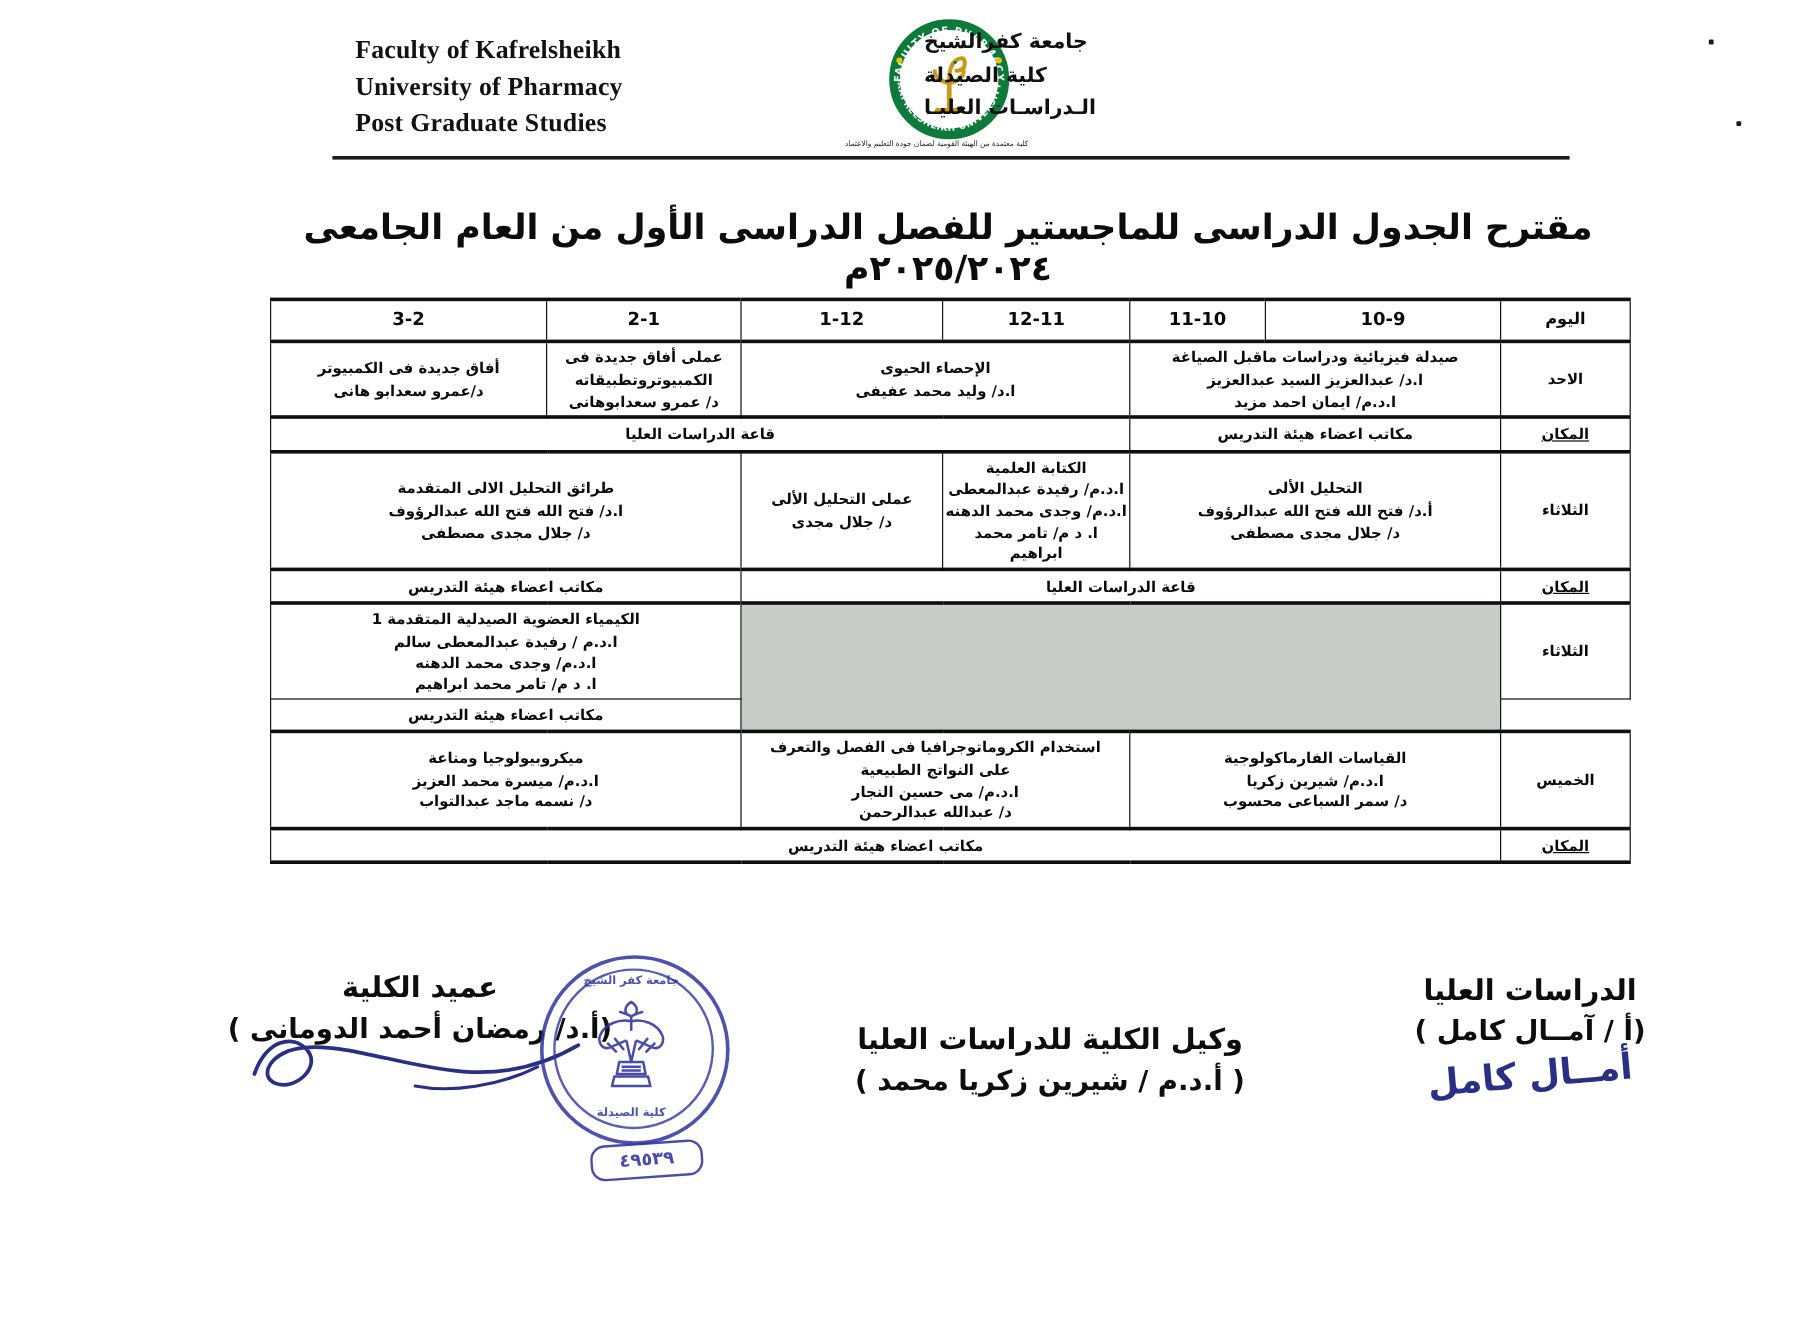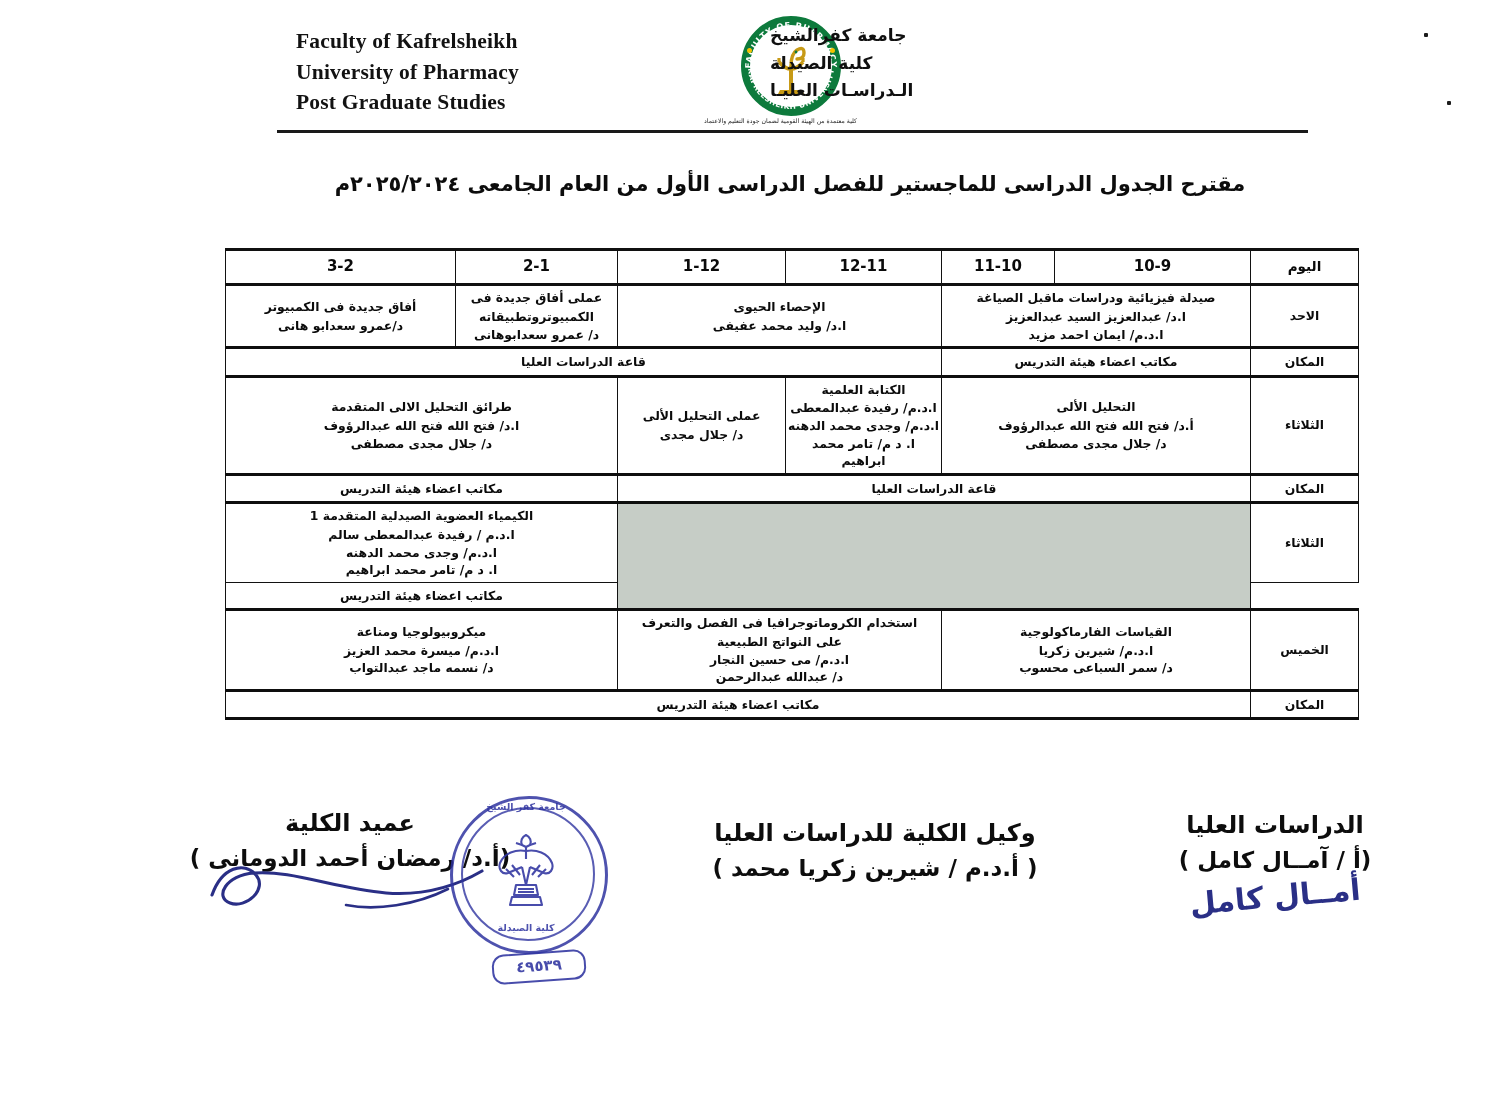--- a/index.html
+++ b/index.html
@@ -65,21 +65,21 @@
     border-radius:1px;
   }
   .dot-a{left:1424px;top:33px;}
   .dot-b{left:1447px;top:101px;}
 
   
   .doc-title{
     position:absolute;left:230px;top:172px;width:1120px;
     direction:rtl;text-align:center;
     font-family:"DejaVu Sans","Liberation Sans",sans-serif;
-    font-weight:bold;font-size:21px;color:#0c0c0c;
+    font-weight:bold;font-size:29px;color:#0c0c0c;
     letter-spacing:-0.2px;
   }
 
   
   .tbl-wrap{
     position:absolute;left:225px;top:248px;width:1133px;
   }
   table.sched{
     border-collapse:collapse;
     width:1133px;
@@ -108,40 +108,40 @@
 
   tr.hdr-row td{
     font-size:15px;
     font-weight:bold;
     padding:5px 2px 6px;
     border-top:3px solid #101010;
     border-bottom:3px solid #101010;
   }
   tr.hdr-row td.daycell{font-size:13.5px;}
   td.daycell{font-size:13.2px;font-weight:bold;}
-  td.place-lbl{font-size:13.2px;font-weight:bold;}
+  td.place-lbl{font-size:13.2px;font-weight:bold;text-decoration:underline;}
   td.place-val{font-size:13px;font-weight:bold;}
   tr.place-row td{padding:4px 2px;}
   tr.thick-top td{border-top:3.4px solid #0e0e0e;}
   tr.thick-bot td{border-bottom:3.4px solid #0e0e0e;}
   td.cell-body{padding:5px 4px 6px;}
   td.blank-gray{background:#c6cdc6;border-color:#9aa29a;}
   .ln{display:block;}
   .ln.t{margin-bottom:1px;}
 
   
   .sig{
     position:absolute;direction:rtl;text-align:center;
     font-family:"DejaVu Sans","Liberation Sans",sans-serif;
     font-weight:bold;color:#0d0d0d;
   }
   .sig .role{font-size:24px;line-height:1.45;display:block;}
   .sig .name{font-size:23px;line-height:1.5;display:block;}
   .sig-right{right:55px;top:808px;width:340px;}
-  .sig-mid{left:700px;top:816px;width:350px;}
+  .sig-mid{left:700px;top:849px;width:350px;}
   .sig-left{left:175px;top:806px;width:350px;}
 
   .hand{
     font-family:"DejaVu Sans",sans-serif;
     color:#2a2f86;font-size:30px;
     transform:rotate(-5deg);
     display:block;margin-top:2px;letter-spacing:2px;
   }
   .scribble{
     position:absolute;pointer-events:none;
@@ -161,21 +161,21 @@
   }
   .stamp-eagle{
     position:absolute;left:52px;top:33px;width:68px;height:92px;
     opacity:.88;
   }
   .stamp-txt-top,.stamp-txt-bot{
     position:absolute;width:152px;left:10px;text-align:center;
     direction:rtl;font-family:"DejaVu Sans",sans-serif;
     color:#2f34a0;font-size:9.5px;opacity:.85;font-weight:bold;
   }
-  .stamp-txt-top{top:9px;}
+  .stamp-txt-top{top:20px;}
   .stamp-txt-bot{top:130px;}
   .stamp-num{
     position:absolute;left:52px;top:160px;width:90px;height:26px;
     border:2.2px solid #2f34a0;border-radius:12px;
     color:#2f34a0;font-family:"DejaVu Sans",sans-serif;
     font-size:15px;font-weight:bold;text-align:center;
     line-height:24px;direction:rtl;opacity:.88;
     transform:rotate(-4deg);
   }
 </style>

